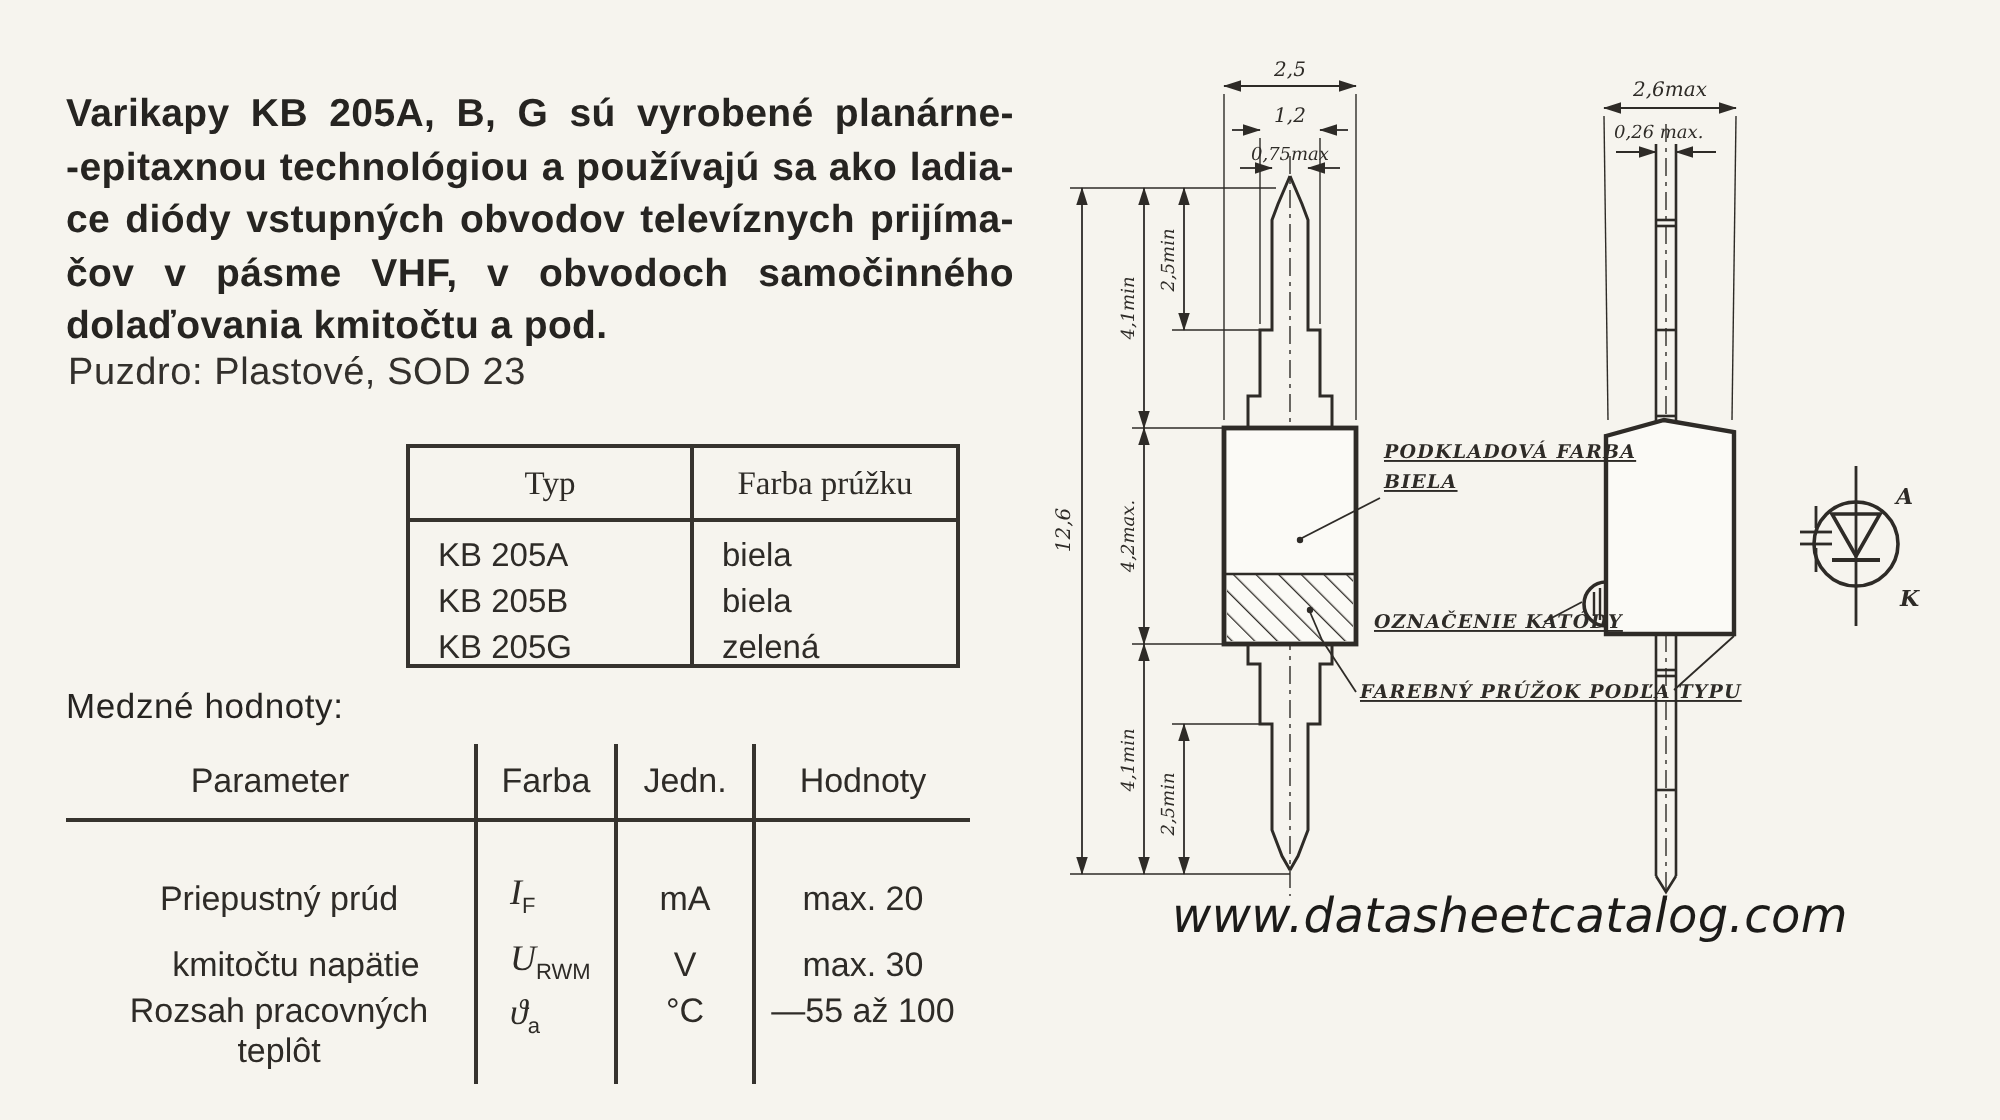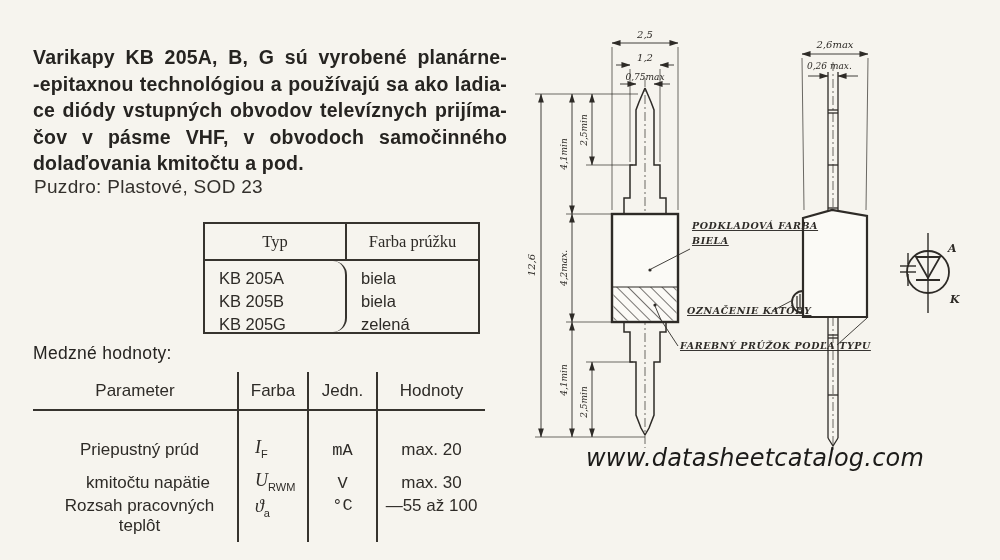--- a/index.html
+++ b/index.html
@@ -26,37 +26,37 @@
   .ttable{
     left:203px;top:222px;width:277px;height:112px;
     border:2px solid #36332e;box-sizing:border-box;
     font-size:16.5px;color:#2e2b27;
   }
   .ttable .thead{display:flex;height:37px;border-bottom:2px solid #36332e;box-sizing:border-box;}
   .ttable .tbody{display:flex;height:71px;}
   .ttable .c1{width:142px;border-right:2px solid #36332e;box-sizing:border-box;}
   .ttable .c2{flex:1;}
   .ttable .hcell{display:flex;align-items:center;justify-content:center;font-family:Liberation Serif, serif;}
-  .ttable .bcol{padding:6px 0 0 14px;line-height:23px;border-radius:14px;}
+  .ttable .bcol{padding:6px 0 0 14px;line-height:23px;}
 
   
   .limits-heading{left:33px;top:343px;font-weight:normal;font-size:17.5px;color:#262421;letter-spacing:.3px;}
   table.ltable{
     position:absolute;left:33px;top:372px;width:452px;height:170px;
     border-collapse:collapse;table-layout:fixed;
     font-size:17px;color:#2e2b27;
   }
   .ltable th,.ltable td{border:0;padding:0;font-weight:normal;}
   .ltable thead th{border-bottom:2px solid #36332e;height:37px;text-align:center;vertical-align:middle;}
   .ltable .vl{border-left:2px solid #36332e;}
   .ltable .p{padding-left:9px;text-align:center;}
   .ltable .ind{padding-left:26px;}
   .ltable .sym{padding-left:16px;text-align:left;font-style:italic;font-family:"Liberation Serif",serif;font-size:18px;}
   .ltable .sym sub{font-size:11px;font-style:normal;font-family:"Liberation Sans",sans-serif;letter-spacing:0;}
-  .ltable .u{text-align:center;font-family:Liberation Mono, monospace;}
+  .ltable .u{text-align:center;}
   .ltable .v{text-align:center;}
   .ltable tr.r1 td{height:42px;vertical-align:bottom;padding-bottom:4px;}
   .ltable tr.r2 td{height:24px;vertical-align:bottom;}
   .ltable tr.r3 td{height:25px;vertical-align:bottom;}
   .ltable tr.r4 td{height:30px;vertical-align:top;padding-top:3px;}
 
   
   svg text{fill:#2e2b27;}
   .dnum{font:italic 10px "DejaVu Serif",serif;}
   .dnum-s{font:italic 9px "DejaVu Serif",serif;}

